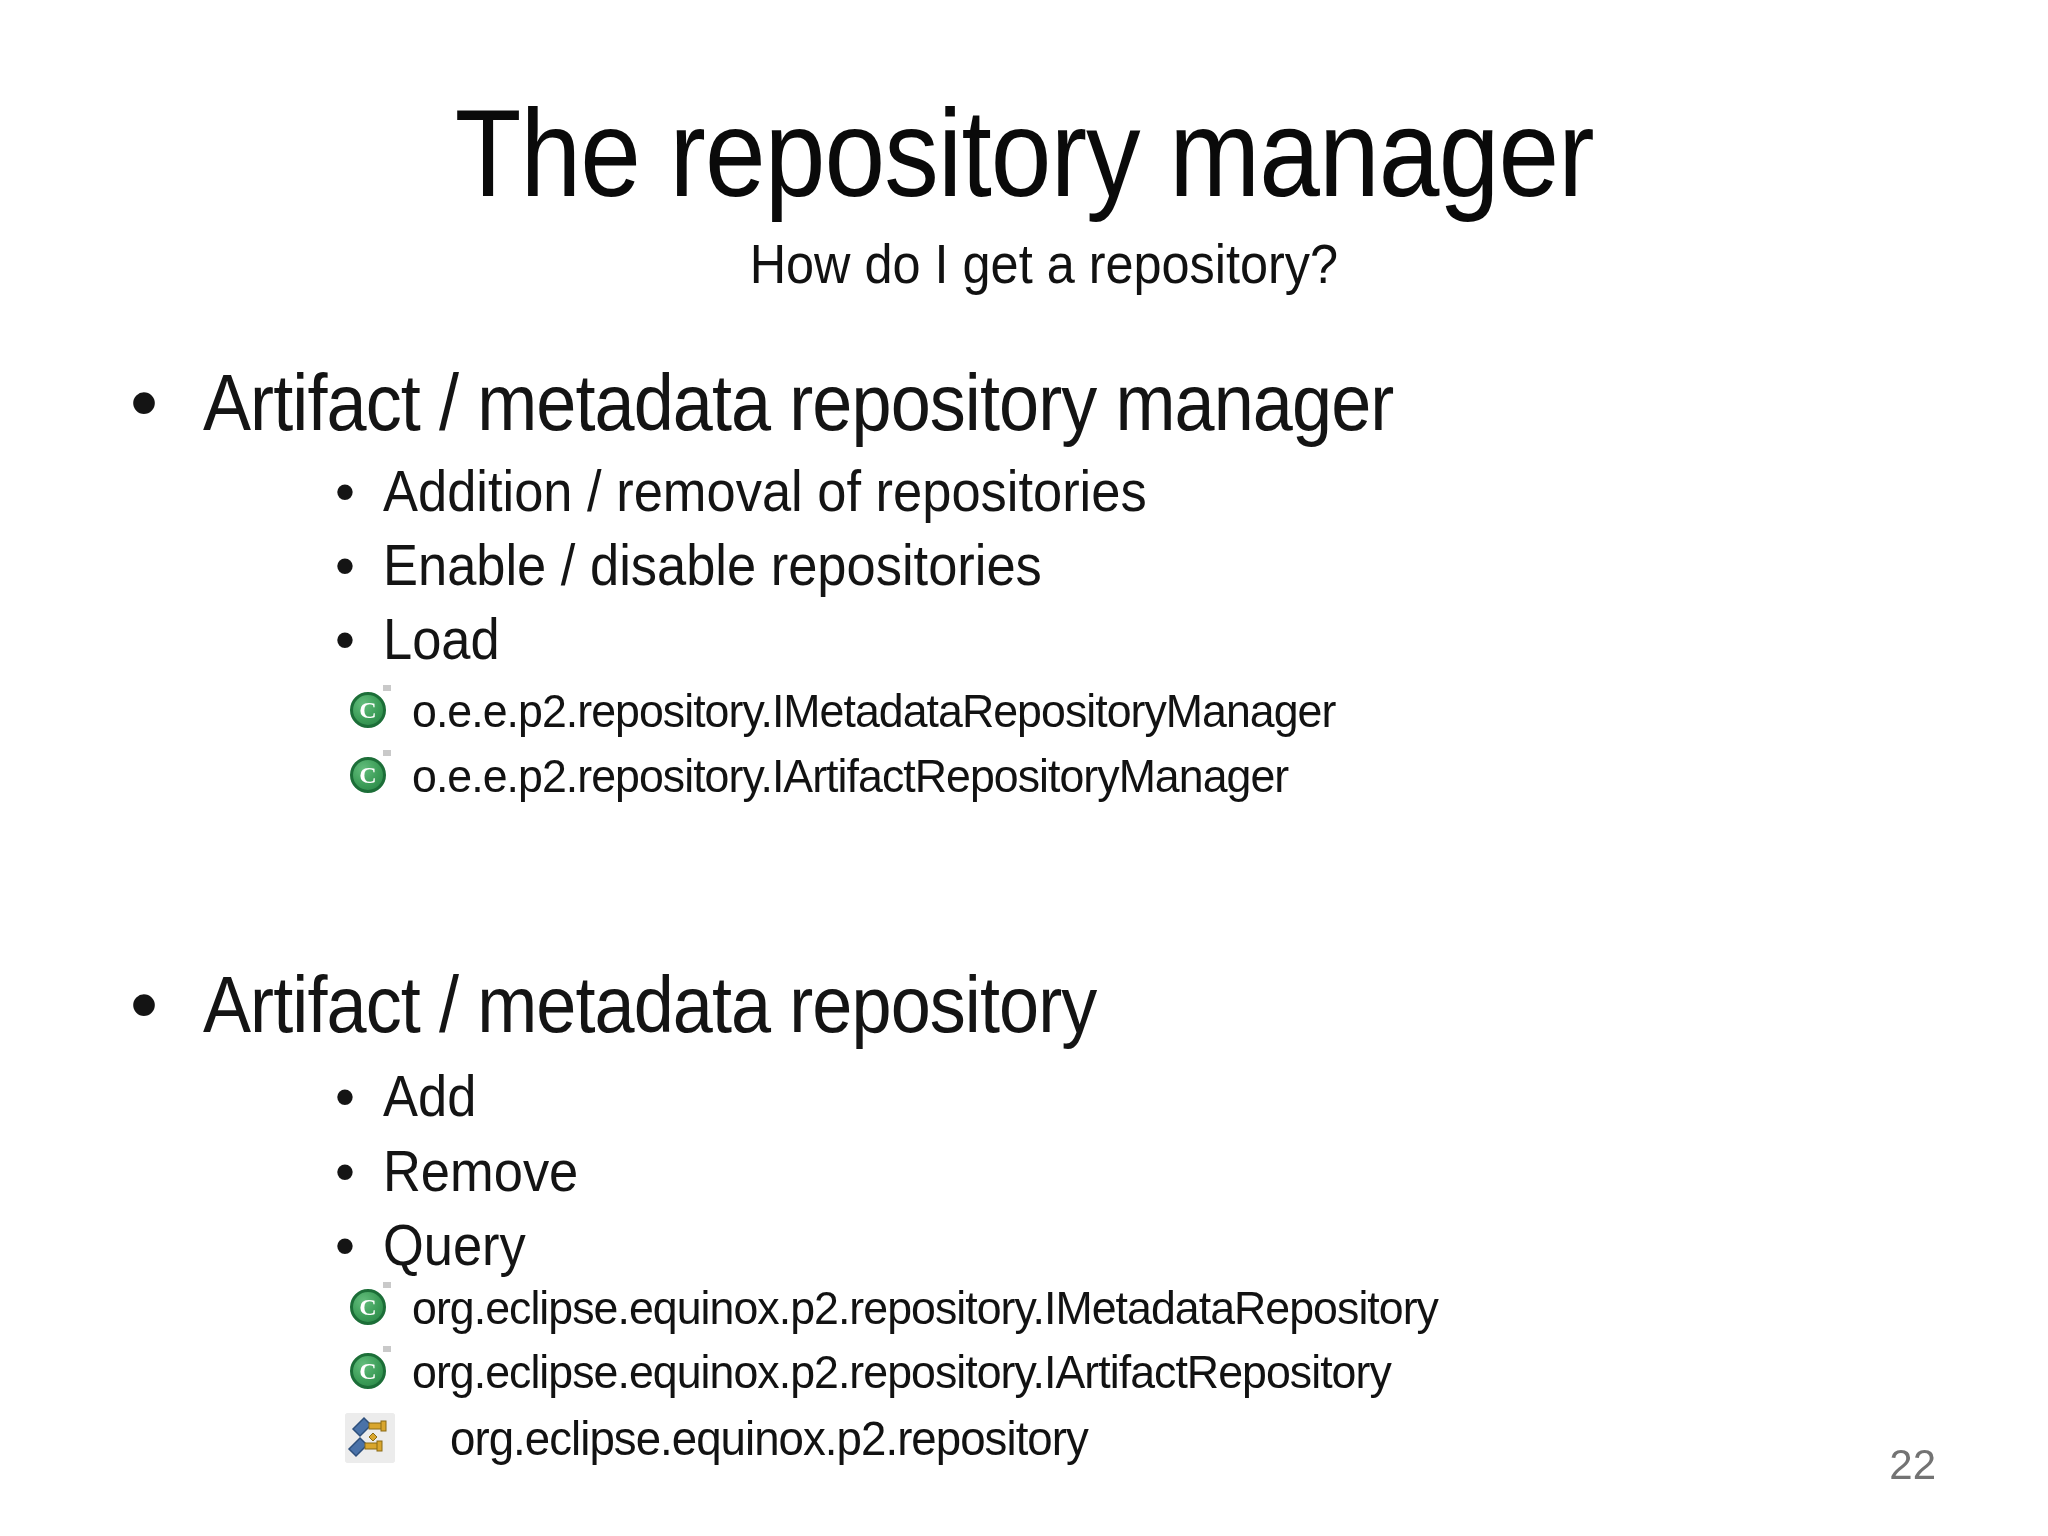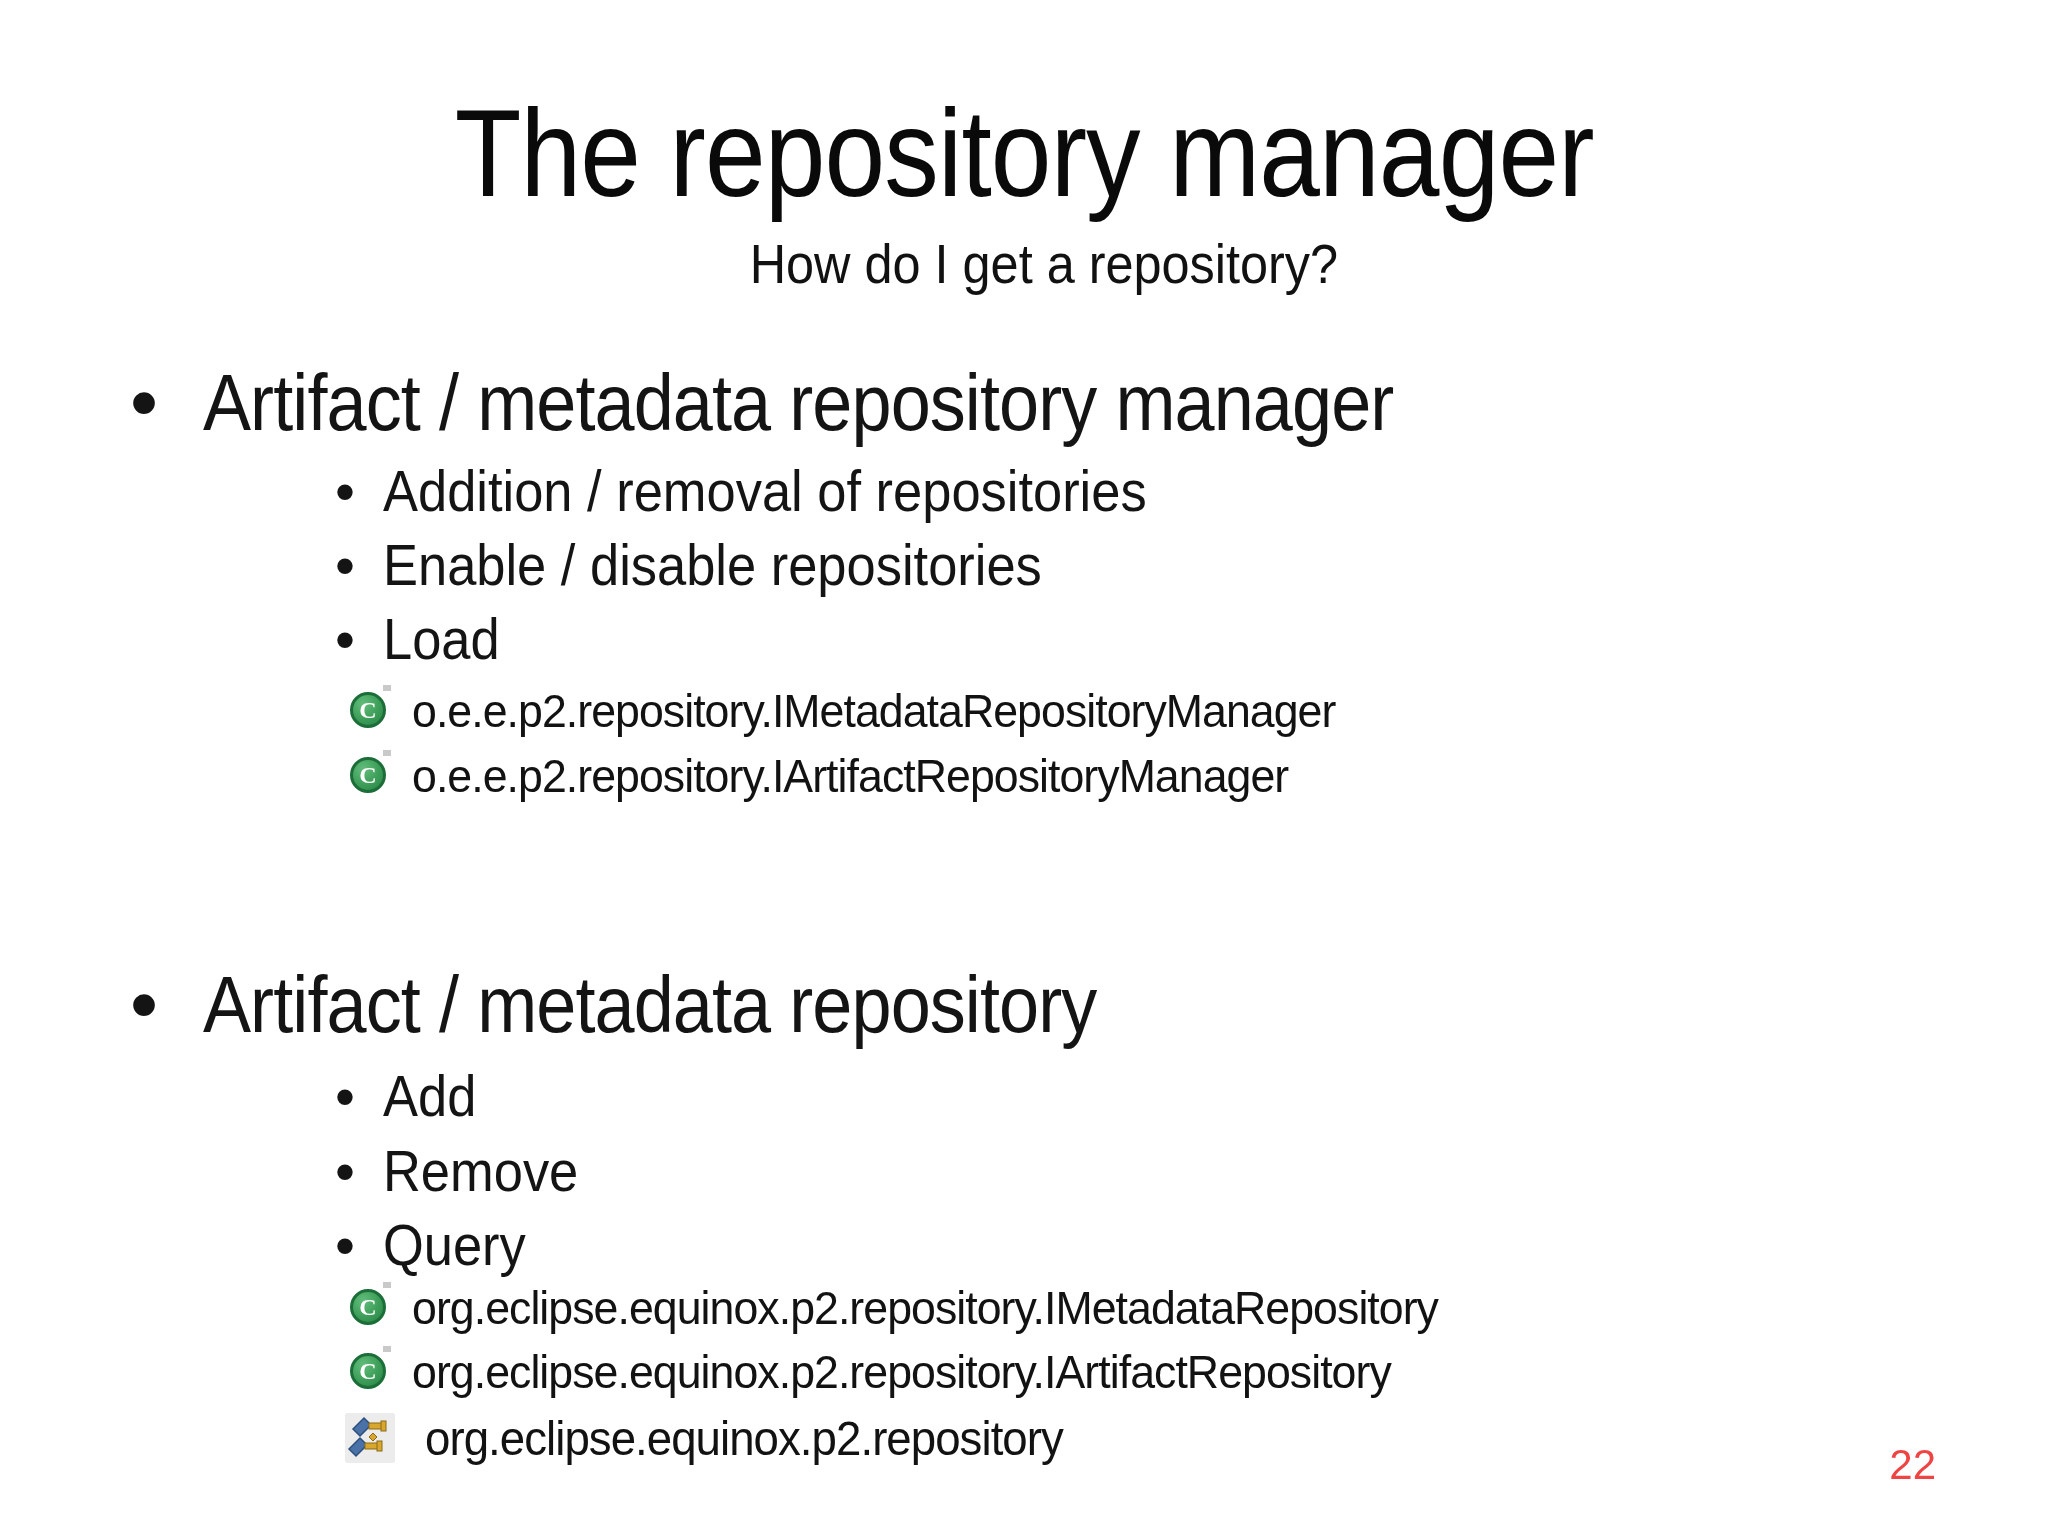--- a/index.html
+++ b/index.html
@@ -31,21 +31,21 @@
 
   .l2 { display:flex; align-items:baseline; left:335px; line-height:72px; white-space:nowrap; }
   .l2 .dot { flex:0 0 48px; font-size:57px; color:#141414; }
   .l2 .txt { display:inline-block; font-size:57px; color:#141414;
              transform:scaleX(.92); transform-origin:left bottom; }
 
   
   .ref { display:flex; align-items:center; left:350px; height:44px; white-space:nowrap; }
   .ref .txt { display:inline-block; font-size:47px; color:#121212; margin-left:26px;
               transform:scaleX(.95); transform-origin:left center; letter-spacing:-1px; }
-  .ref.big { height:52px; }
+  .ref.big { height:52px;gap:25px; }
   .ref.big .txt { font-size:48px; margin-left:30px; }
 
   
   .class-icon {
     position:relative; flex:0 0 36px; width:36px; height:36px; border-radius:50%;
     background:radial-gradient(circle at 35% 30%, #63bd7c 0%, #3c9d58 55%, #278244 100%);
     border:3px solid #1c6e38; box-sizing:border-box;
     display:flex; align-items:center; justify-content:center;
   }
   .class-icon .glyph {
@@ -60,21 +60,21 @@
   
   .plugin-icon {
     flex:0 0 50px; width:50px; height:50px; background:#ececec;
     border-radius:3px; display:block;
   }
 
   
   .footer-wrap { left:202px; top:1450px; line-height:36px; white-space:nowrap; z-index:1; }
   .footer-text { display:inline-block; font-size:28px; color:#8e8e8e;
                  transform:scaleX(.95); transform-origin:left top; }
-  .page-number { top:1444px; right:112px; font-size:42px; color:#ef4444; line-height:42px; }
+  .page-number { top:1444px; right:112px; font-size:42px; color:#737373; line-height:42px; }
 
   .z2 { z-index:2; } 
 </style>
 </head>
 <body>
 
 <div id="stage">
 
   <div class="abs title-wrap">
     <span class="title-text">The repository manager</span>

